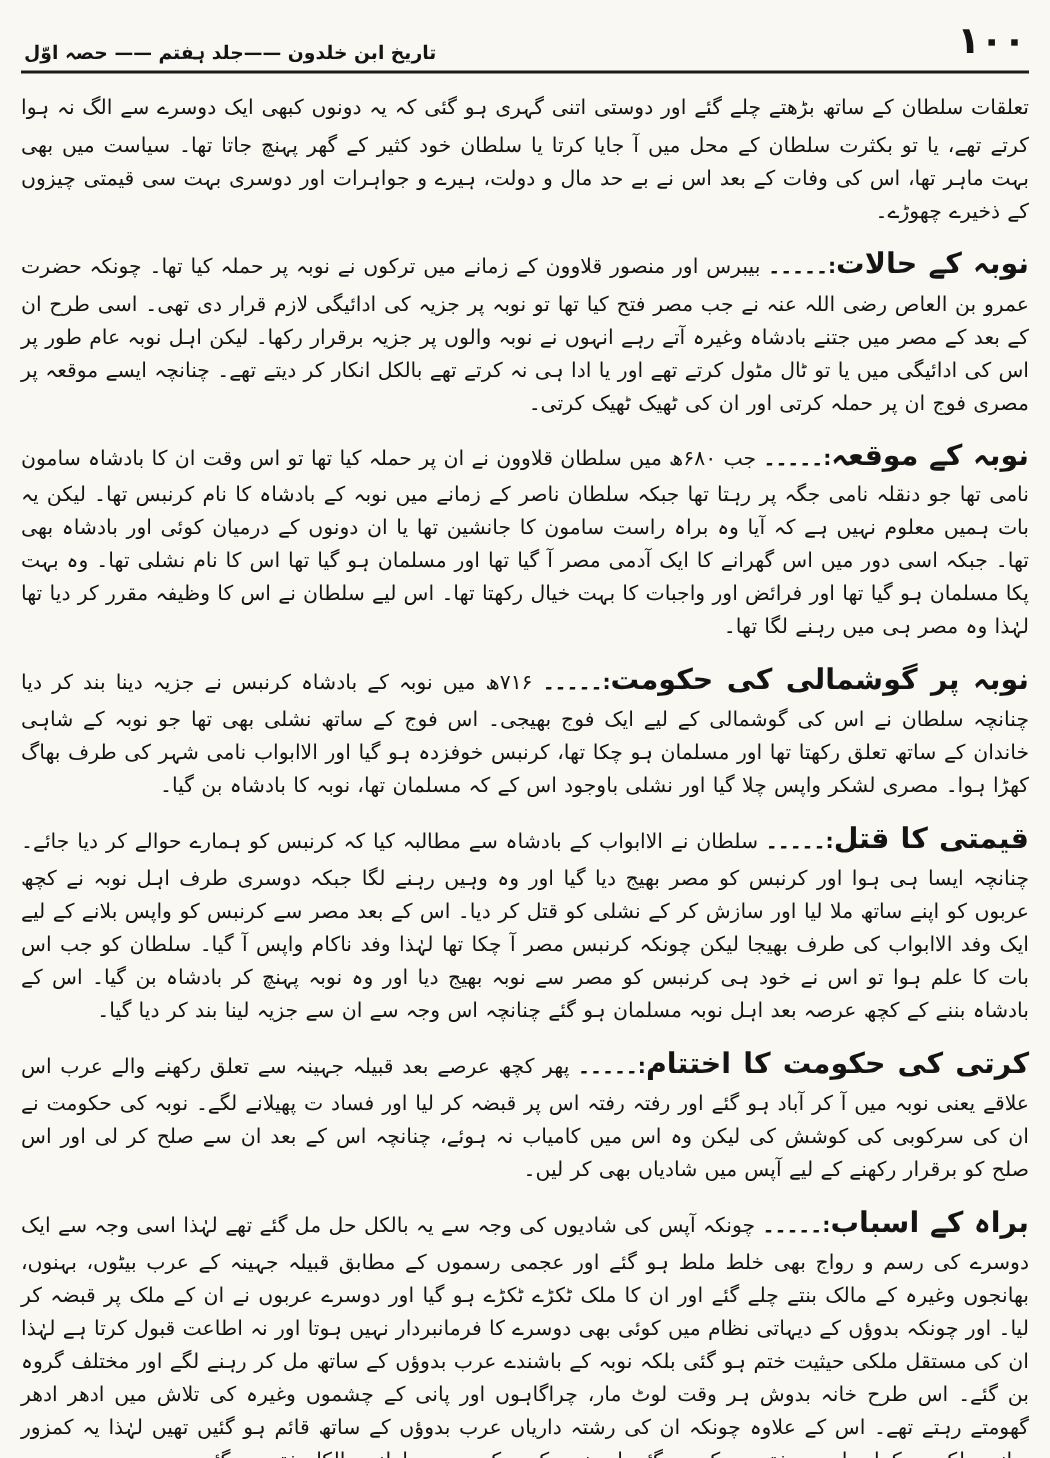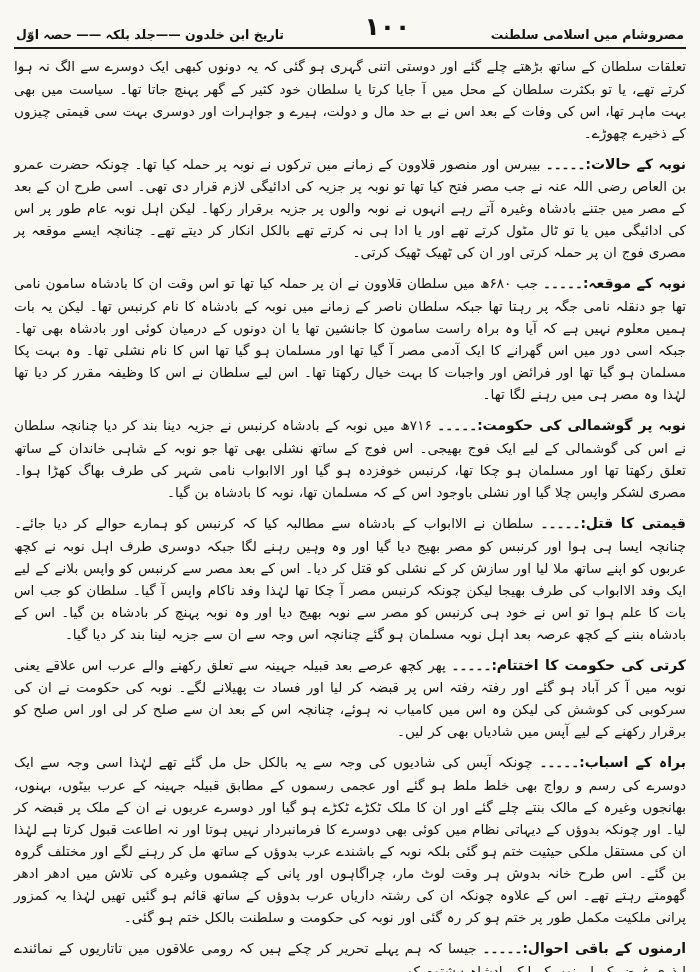--- a/index.html
+++ b/index.html
@@ -23,33 +23,32 @@
   .header-rule{
     height:0;border-top:2px solid #1c1c1c;margin:1px 0 6px 0;
   }
   .content p{
     margin:0 0 9px 0;
     font-size:13.6px;line-height:1.62;
     text-align:justify;
     word-spacing:0.5px;
   }
   .para-heading{
-    font-weight:bold;font-size:14px;
+    font-weight:bold;font-size:19px;
   }
   .para-sep{font-weight:bold;letter-spacing:1px;}
 </style>
 </head>
 <body>
 
 <div class="page">
 
   <div class="page-header">
-    <span class="header-side">مصروشام میں اسلامی سلطنت</span>
     <span class="page-number">۱۰۰</span>
-    <span class="header-side">تاریخ ابن خلدون ——جلد بلکہ —— حصہ اوّل</span>
+    <span class="header-side">تاریخ ابن خلدون ——جلد ہفتم —— حصہ اوّل</span>
   </div>
   <div class="header-rule"></div>
 
   <div class="content">
 
     <p>
       <span class="para-heading"></span><span class="para-sep"></span>
       <span>تعلقات سلطان کے ساتھ بڑھتے چلے گئے اور دوستی اتنی گہری ہو گئی کہ یہ دونوں کبھی ایک دوسرے سے الگ نہ ہوا کرتے تھے، یا تو بکثرت سلطان کے محل میں آ جایا کرتا یا سلطان خود کثیر کے گھر پہنچ جاتا تھا۔ سیاست میں بھی بہت ماہر تھا، اس کی وفات کے بعد اس نے بے حد مال و دولت، ہیرے و جواہرات اور دوسری بہت سی قیمتی چیزوں کے ذخیرے چھوڑے۔</span>
     </p>
 

